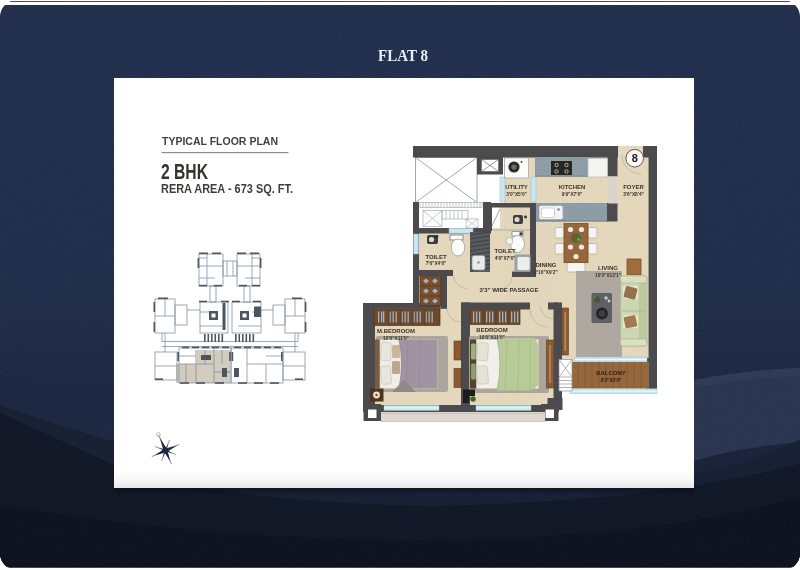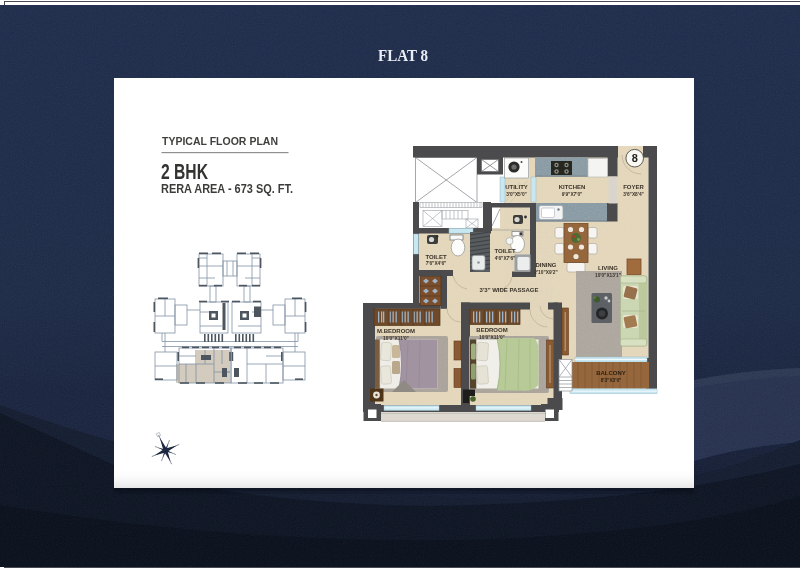--- a/index.html
+++ b/index.html
@@ -1,16 +1,16 @@
 <!DOCTYPE html>
 <html><head>
 <meta charset="utf-8">
 <style>
   html,body{margin:0;padding:0;background:#ffffff;}
-  #page{width:800px;height:570px;position:relative;overflow:hidden;font-family:"Liberation Sans",sans-serif;}
+  #page{width:800px;height:570px;position:relative;overflow:hidden;font-family:"Liberation Sans",sans-serif;border-radius:17px;}
 
 </style>
 </head>
 <body>
 <div id="page">
 <svg width="800" height="570" viewBox="0 0 800 570">
 <defs>
   <linearGradient id="bgGrad" x1="0" y1="0" x2="0" y2="1">
     <stop offset="0" stop-color="#1c2948"></stop>
     <stop offset="0.52" stop-color="#1b2845"></stop>

